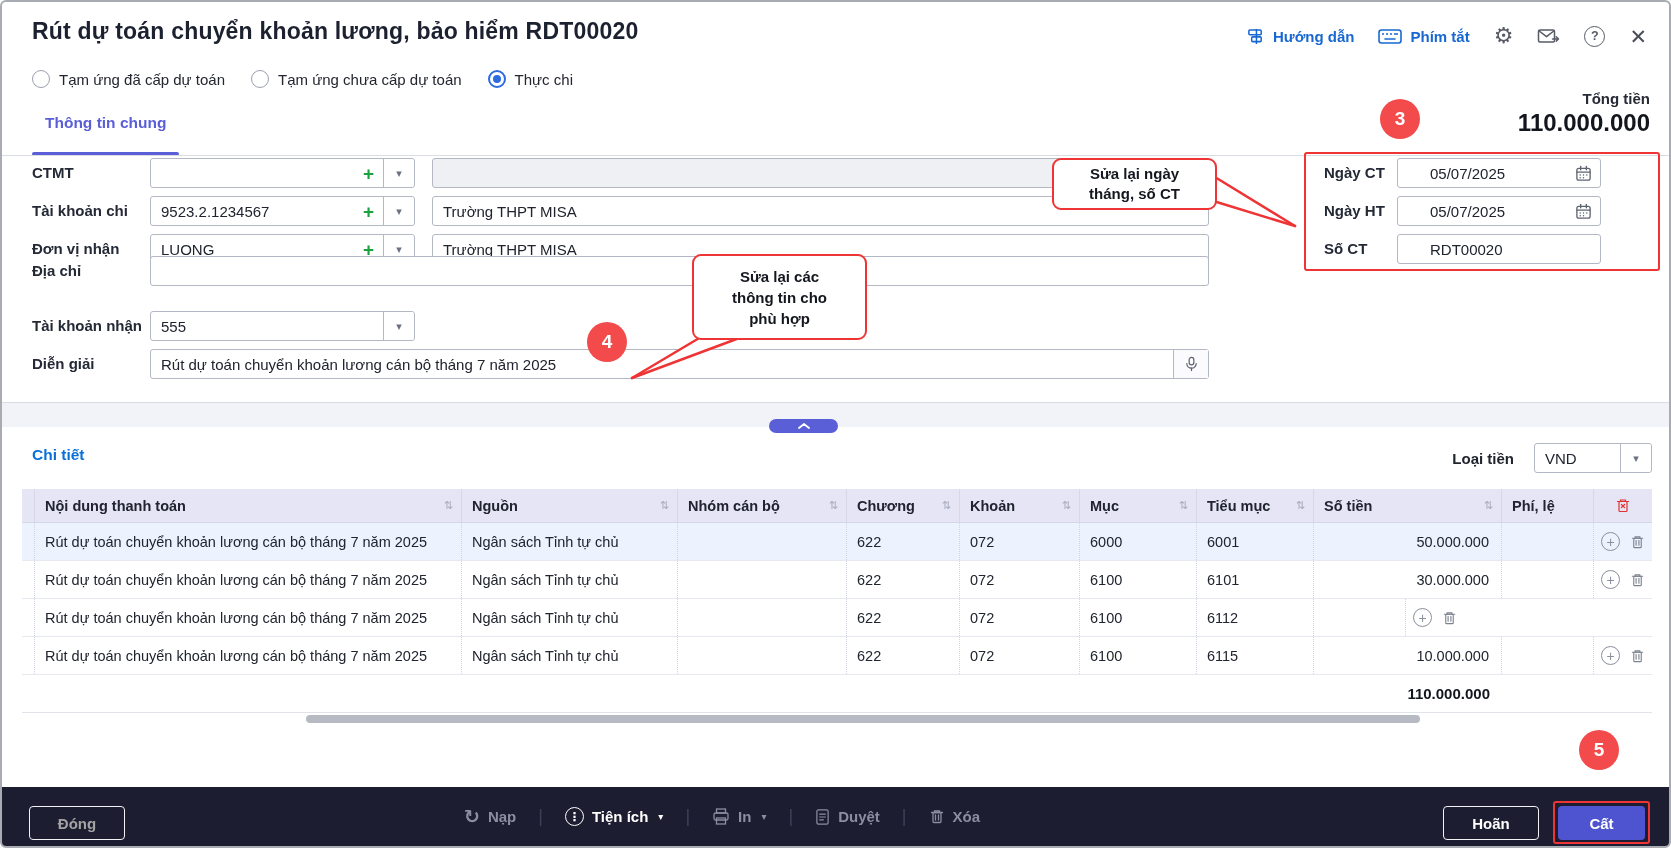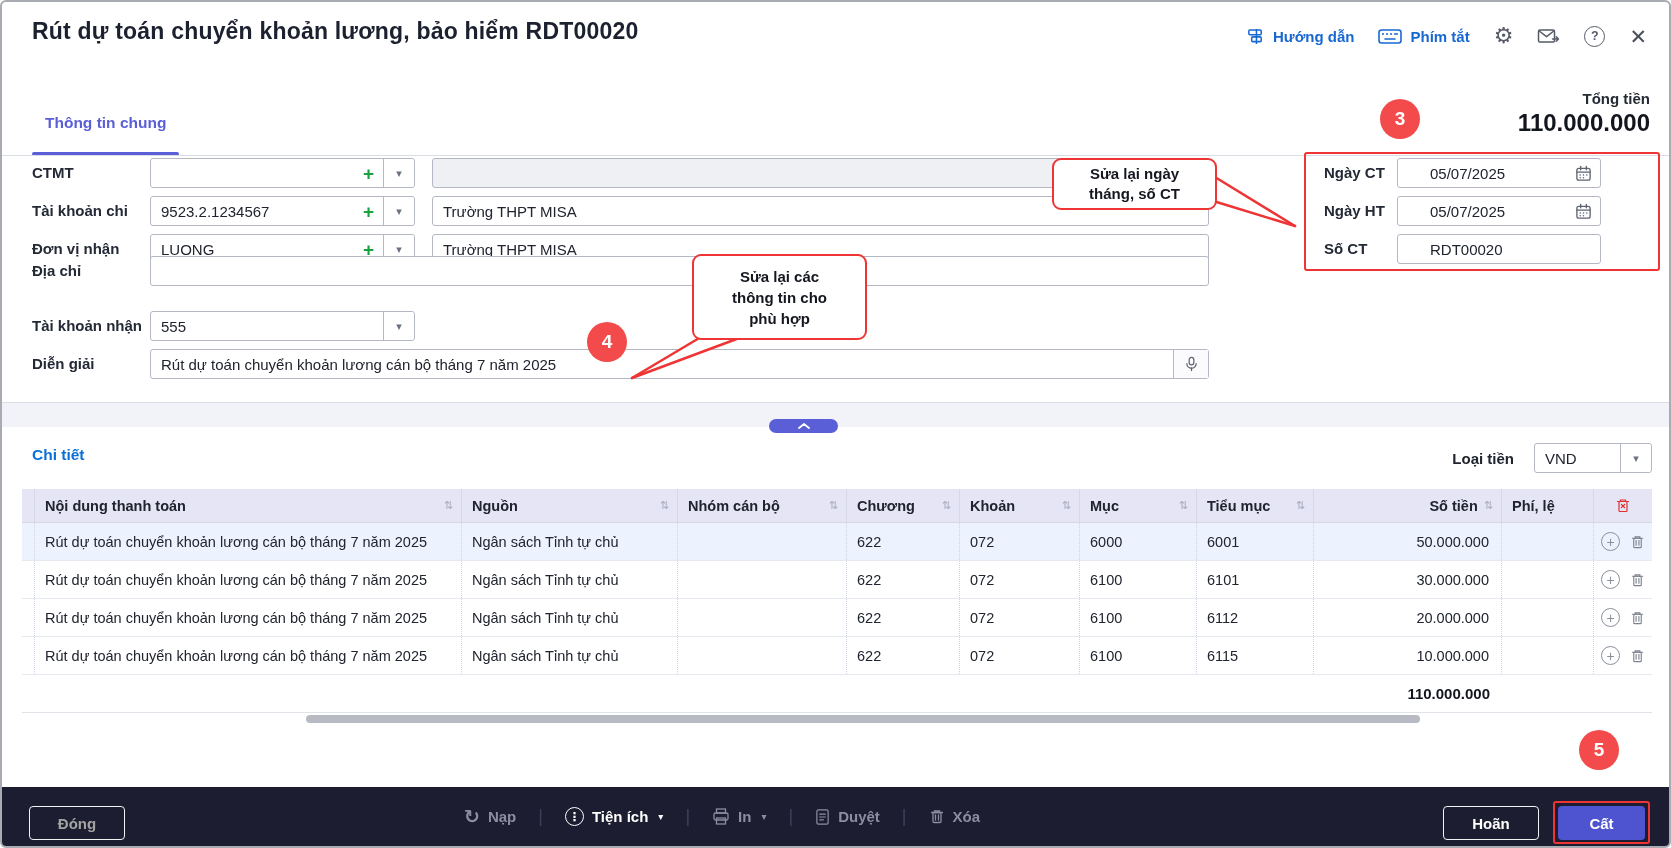--- a/index.html
+++ b/index.html
@@ -77,21 +77,21 @@
 
   
   #grid { left:20px; top:487px; width:1630px; }
   .tr { display:flex; }
   .th-row { height:34px; background:#e5e5f6; border-bottom:1px solid #d5d7e6; }
   .th { font-weight:700; border-right:1px solid #d6d8e8; display:flex; align-items:center; justify-content:space-between; padding:0 8px 0 10px; font-size:14.5px; white-space:nowrap; overflow:hidden; }
   .td { border-right:1px dotted #d0d3e0; display:flex; align-items:center; padding:0 10px; font-size:14.5px; white-space:nowrap; overflow:hidden; }
   .c0{width:13px;padding:0}.c1{width:427px}.c2{width:216px}.c3{width:169px}.c4{width:113px}.c5{width:120px}.c6{width:117px}.c7{width:117px}
   .c8{width:188px} .c9{width:92px} .c10{width:58px;border-right:none !important;}
   .td.c8{justify-content:flex-end;padding-right:12px}
-  .th.c8{justify-content:flex-end;gap:6px}
+  .th.c8{gap:6px}
   .th.c10{justify-content:center;padding:0}
   .td.c10{justify-content:center;gap:10px;padding:0}
   .sort { font-size:11px; color:#a7abbe; font-weight:400; }
   .body-row { height:38px; background:#fff; border-bottom:1px solid #e7e9f0; }
   .body-row.first { background:#edf3fe; }
   .total-row { height:38px; display:flex; align-items:center; border-bottom:1px solid #e0e3ea; }
   .total-spacer { width:1292px; }
   .total-amount { width:188px; text-align:right; padding-right:12px; font-size:15px; font-weight:700; color:#13161d; }
   .cplus { width:19px; height:19px; border:1.5px solid #8a8f9c; border-radius:50%; color:#8a8f9c; display:flex; align-items:center; justify-content:center; font-size:14px; line-height:1; font-weight:400; cursor:pointer; }
   .row-trash { color:#7c8290; display:flex; cursor:pointer; }
@@ -145,20 +145,34 @@
       <svg width="23" height="19" viewBox="0 0 23 18" fill="none" stroke="#565b66" stroke-width="1.5" stroke-linecap="round" stroke-linejoin="round">
         <rect x="1.5" y="2.5" width="16" height="12" rx="1.5"></rect>
         <path d="M2.2 3.5l7.3 5.7 7.3-5.7"></path>
         <path d="M15.5 11.5H21.5M19.2 9.2l2.3 2.3-2.3 2.3"></path>
       </svg>
     </span>
     <span class="help-circle">?</span>
     <span class="hicon close-glyph">✕</span>
   </div>
 
+  <div class="abs" id="radio-row">
+    <div class="radio">
+      <span class="rdot"></span>
+      <span>Tạm ứng đã cấp dự toán</span>
+    </div>
+    <div class="radio">
+      <span class="rdot"></span>
+      <span>Tạm ứng chưa cấp dự toán</span>
+    </div>
+    <div class="radio selected">
+      <span class="rdot"></span>
+      <span>Thực chi</span>
+    </div>
+  </div>
 
   <div class="abs" id="tab-general">Thông tin chung</div>
   <div class="abs" id="tab-underline"></div>
   <div class="abs" id="tabbar-line"></div>
 
   <div class="abs" id="total-box">
     <div id="total-label">Tổng tiền</div>
     <div id="total-value">110.000.000</div>
   </div>
 
@@ -397,21 +411,20 @@
     </div>
     <div class="tr body-row">
       <div class="td c0"></div>
       <div class="td c1">Rút dự toán chuyển khoản lương cán bộ tháng 7 năm 2025</div>
       <div class="td c2">Ngân sách Tỉnh tự chủ</div>
       <div class="td c3"></div>
       <div class="td c4">622</div>
       <div class="td c5">072</div>
       <div class="td c6">6100</div>
       <div class="td c7">6112</div>
-      <div class="td c8">20.000.000</div>
       <div class="td c9"></div>
       <div class="td c10">
         <span class="cplus">+</span>
         <span class="row-trash">
             <svg width="15" height="16" viewBox="0 0 16 16" fill="none" stroke="currentColor" stroke-width="1.2" stroke-linecap="round">
               <path d="M2.5 4h11"></path>
               <path d="M5.5 4V2.5h5V4"></path>
               <rect x="4" y="4" width="8" height="10" rx="1"></rect>
               <line x1="6.5" y1="6.5" x2="6.5" y2="11.5"></line>
               <line x1="9.5" y1="6.5" x2="9.5" y2="11.5"></line>

